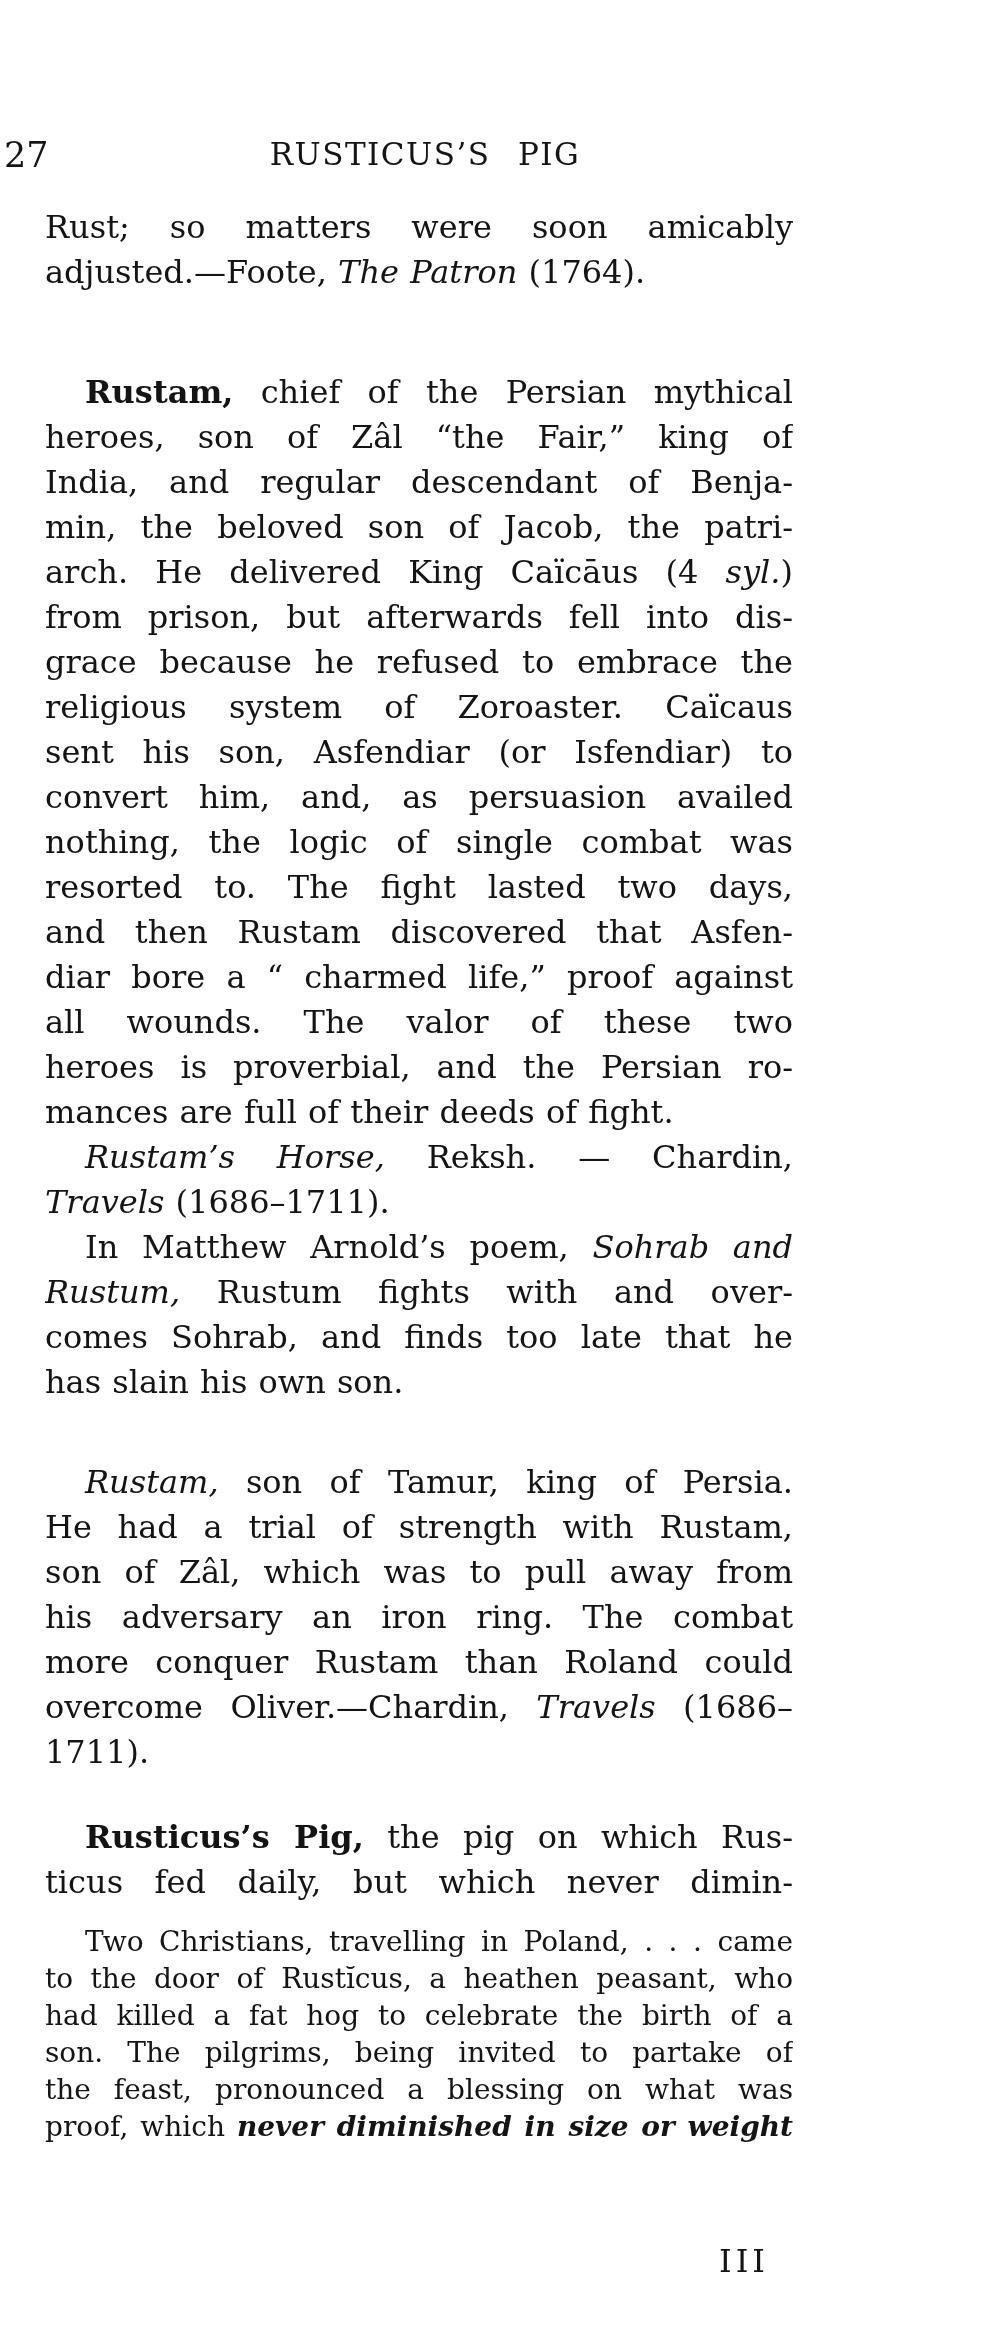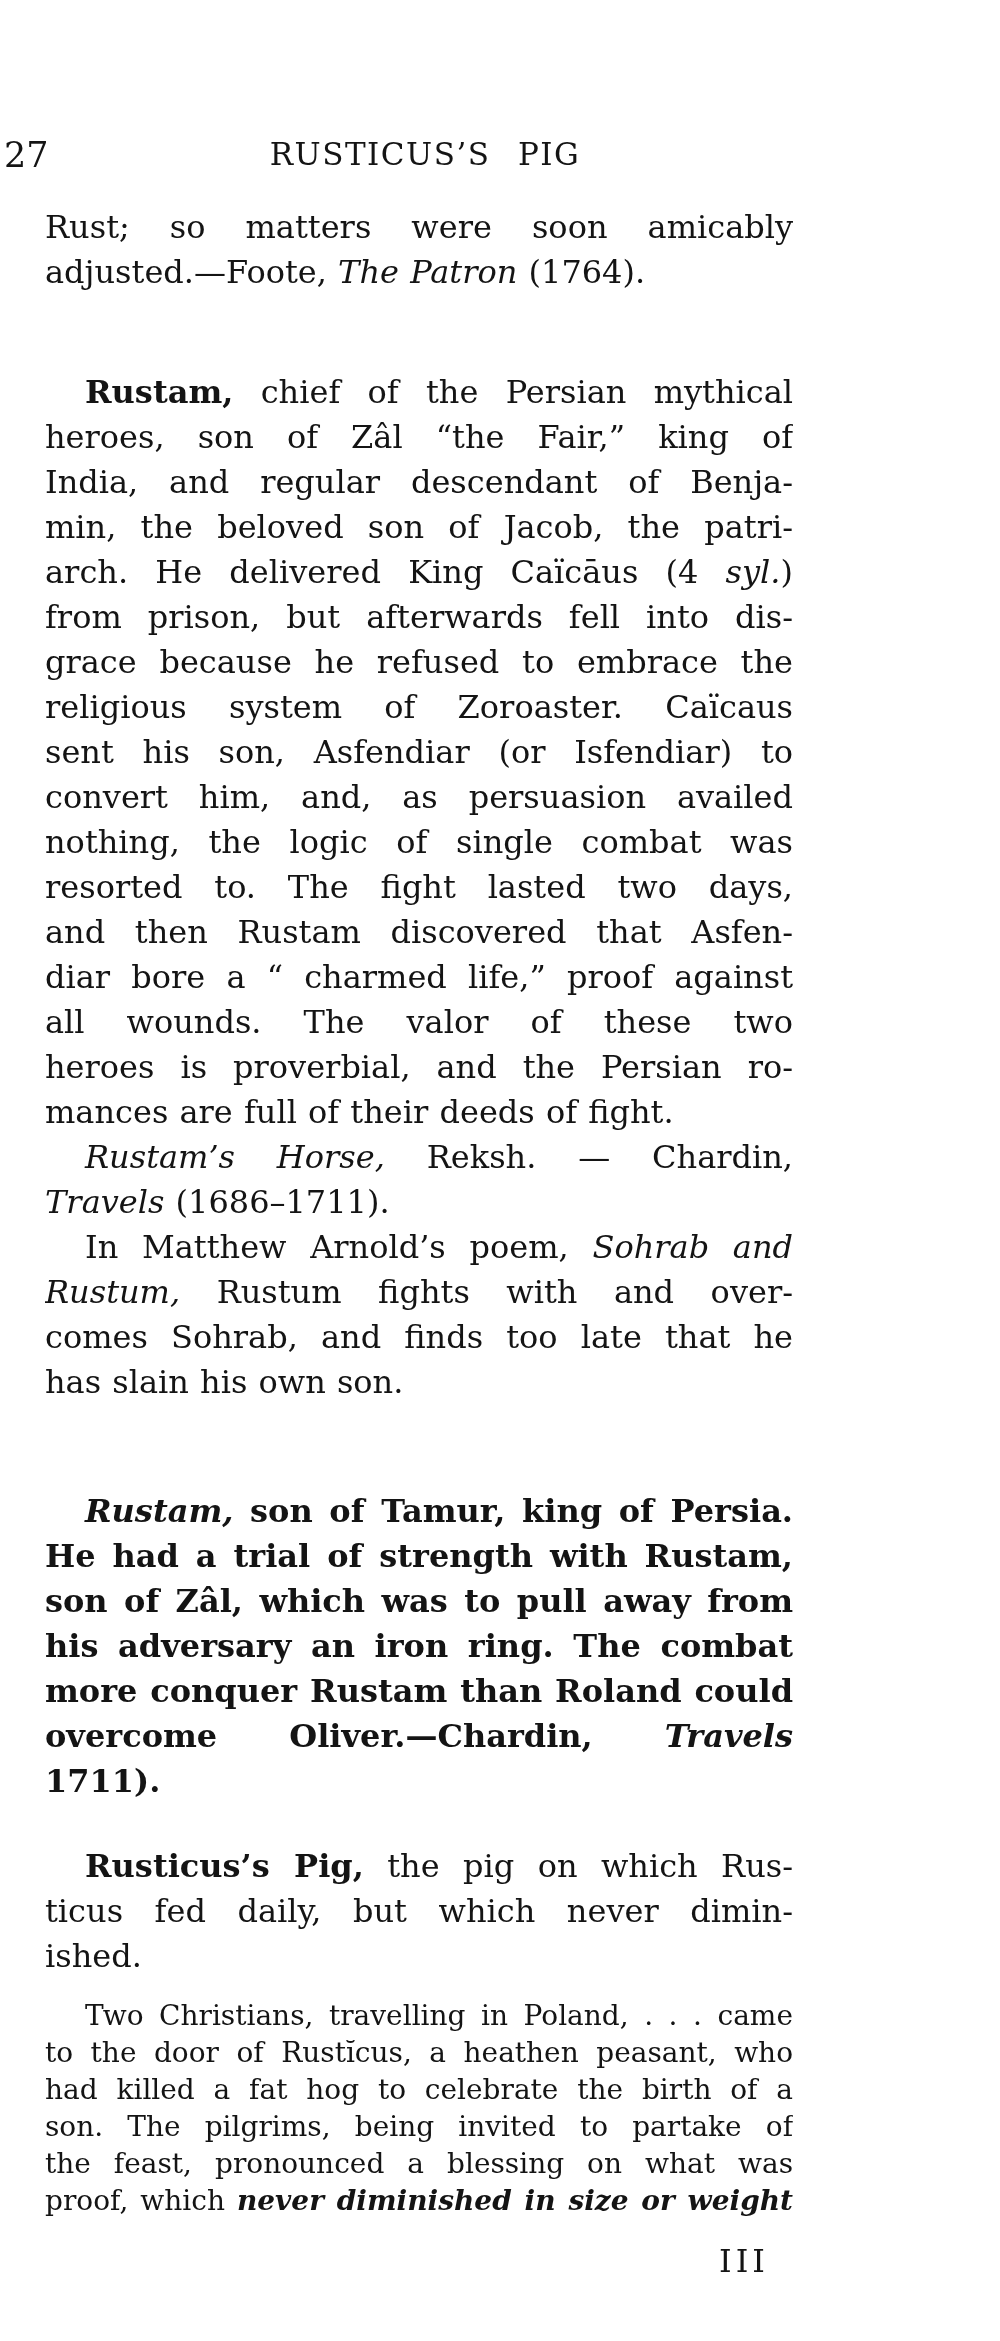--- a/index.html
+++ b/index.html
@@ -81,33 +81,32 @@
       <div class="para">
         <div class="line j" style="text-indent: 40px;"><span class="seg-i">Rustam’s Horse,</span><span class="seg-r"> Reksh. — Chardin,</span></div>
         <div class="line"><span class="seg-i">Travels</span><span class="seg-r"> (1686–1711).</span></div>
       </div>
       <div class="para">
         <div class="line j" style="text-indent: 40px;"><span class="seg-r">In Matthew Arnold’s poem, </span><span class="seg-i">Sohrab and</span></div>
         <div class="line j"><span class="seg-i">Rustum,</span><span class="seg-r"> Rustum fights with and over-</span></div>
         <div class="line j"><span class="seg-r">comes Sohrab, and finds too late that he</span></div>
         <div class="line"><span class="seg-r">has slain his own son.</span></div>
       </div>
-      <div class="para" style="margin-top: 84px; font-weight: bold;">
+      <div class="para" style="margin-top: 55px;">
         <div class="line j" style="text-indent: 40px;"><span class="seg-i">Rustam,</span><span class="seg-r"> son of Tamur, king of Persia.</span></div>
         <div class="line j"><span class="seg-r">He had a trial of strength with Rustam,</span></div>
         <div class="line j"><span class="seg-r">son of Zâl, which was to pull away from</span></div>
         <div class="line j"><span class="seg-r">his adversary an iron ring.  The combat</span></div>
         <div class="line j"><span class="seg-r">more conquer Rustam than Roland could</span></div>
         <div class="line j"><span class="seg-r">overcome Oliver.—Chardin, </span><span class="seg-i">Travels</span><span class="seg-r"> (1686–</span></div>
         <div class="line"><span class="seg-r">1711).</span></div>
       </div>
       <div class="para" style="margin-top: 40px;">
         <div class="line j" style="text-indent: 40px;"><span class="seg-b">Rusticus’s Pig,</span><span class="seg-r"> the pig on which Rus-</span></div>
         <div class="line j"><span class="seg-r">ticus fed daily, but which never dimin-</span></div>
-        <div class="line"><span class="seg-r">ished.</span></div>
       </div>
       <div class="para small" style="margin-top: 18px;">
         <div class="line j" style="text-indent: 40px;"><span class="seg-r">Two Christians, travelling in Poland, . . . came</span></div>
         <div class="line j"><span class="seg-r">to the door of Rustĭcus, a heathen peasant, who</span></div>
         <div class="line j"><span class="seg-r">had killed a fat hog to celebrate the birth of a</span></div>
         <div class="line j"><span class="seg-r">son.  The pilgrims, being invited to partake of</span></div>
         <div class="line j"><span class="seg-r">the feast, pronounced a blessing on what was</span></div>
         <div class="line j"><span class="seg-r">proof, which </span><span class="seg-bi">never diminished in size or weight</span><span class="seg-r"> from</span></div>
       </div>
     </div>

